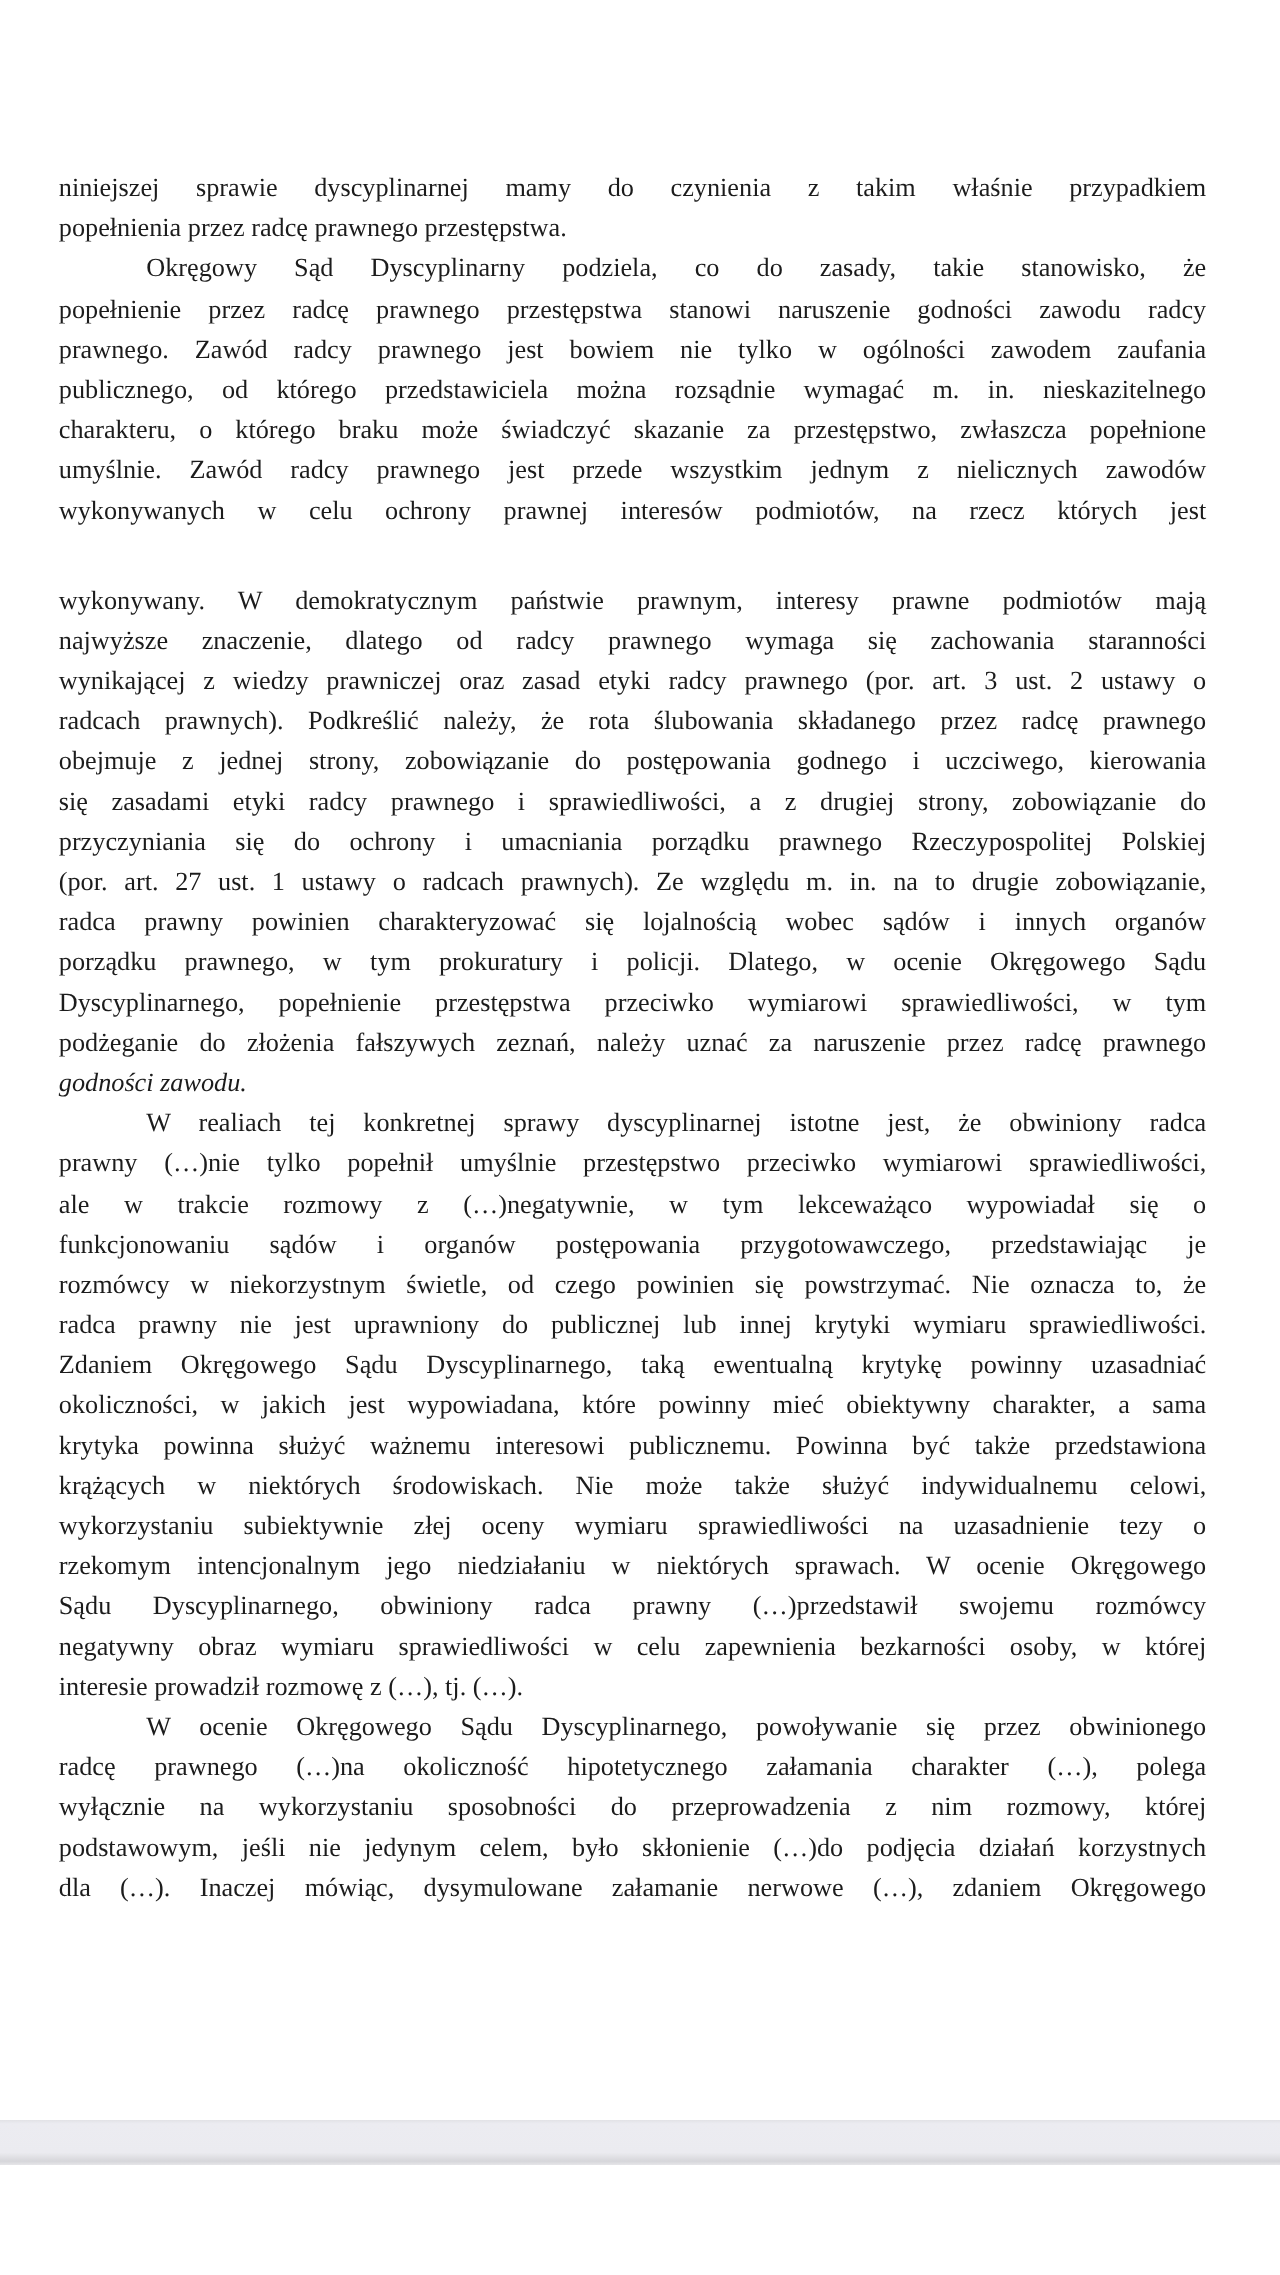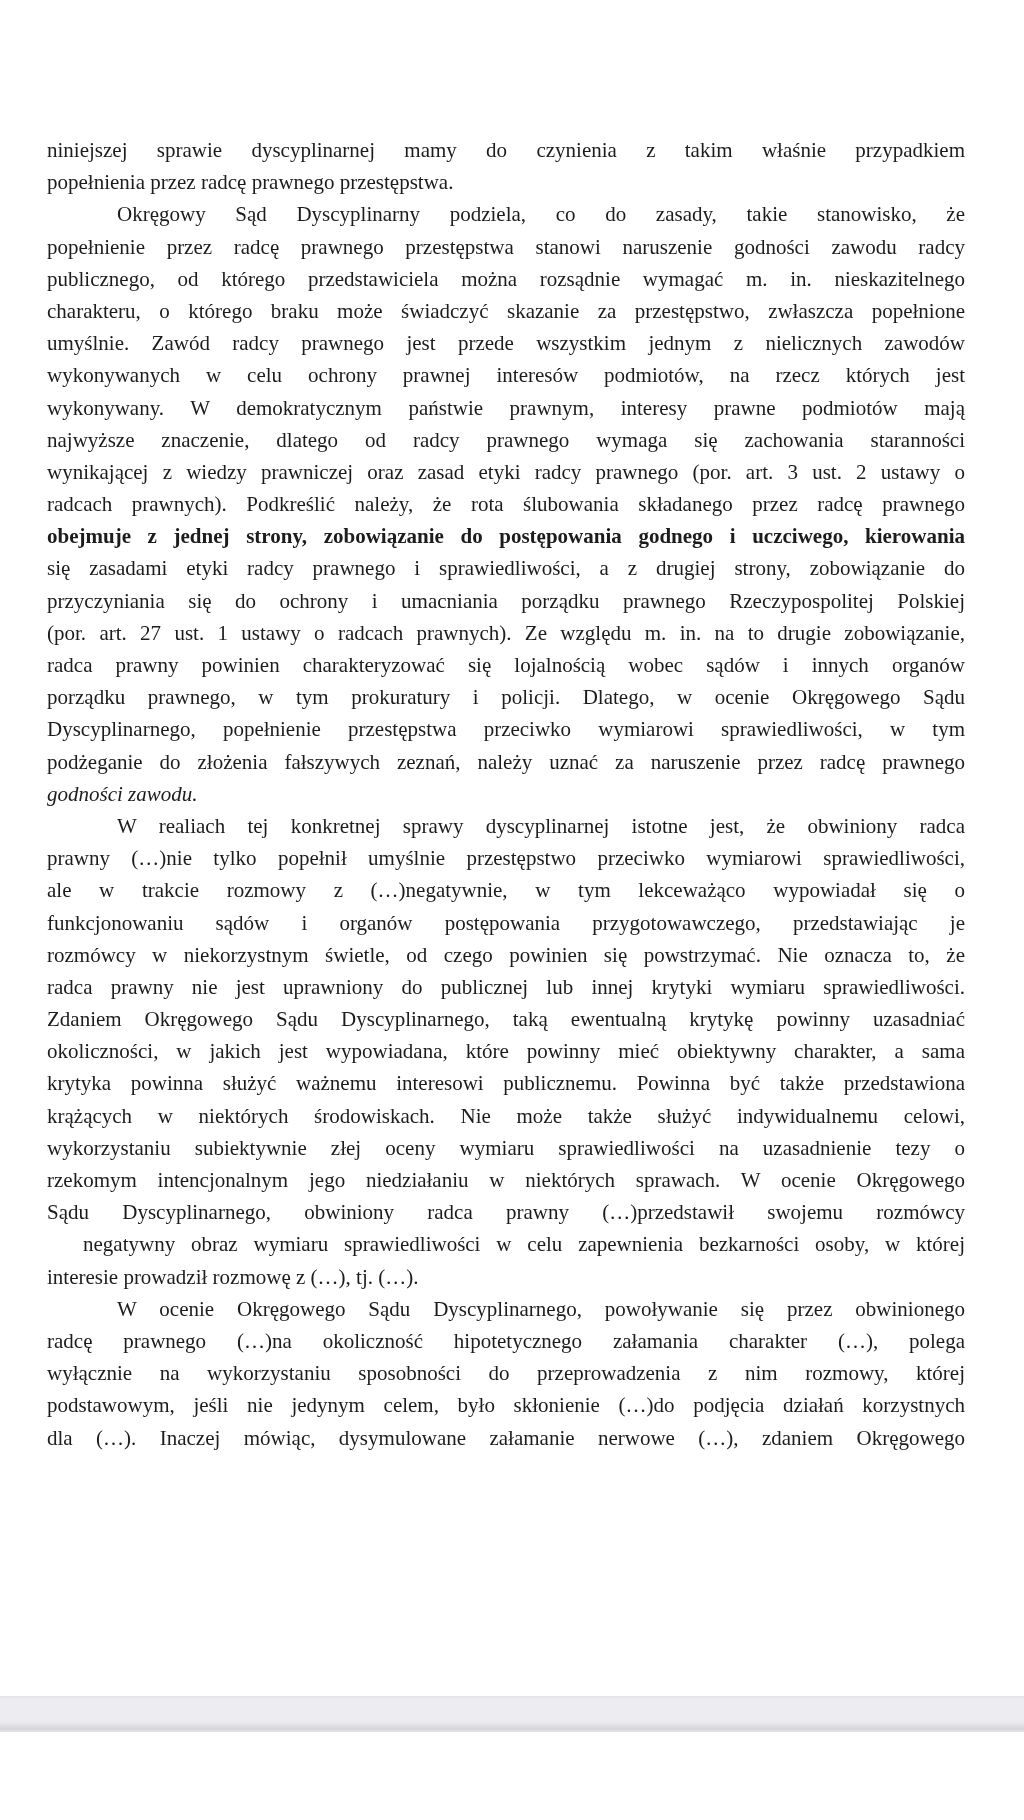--- a/index.html
+++ b/index.html
@@ -29,29 +29,30 @@
 
 <div class="page">
   <div class="text-block" id="text-block">
       <div>
         <span class="line" style="white-space: normal;">niniejszej sprawie dyscyplinarnej mamy do czynienia z takim właśnie przypadkiem</span>
         <span class="line last" style="white-space: normal;">popełnienia przez radcę prawnego przestępstwa.</span>
       </div>
       <div>
         <span class="line indent" style="white-space: normal;">Okręgowy Sąd Dyscyplinarny podziela, co do zasady, takie stanowisko, że</span>
         <span class="line" style="white-space: normal;">popełnienie przez radcę prawnego przestępstwa stanowi naruszenie godności zawodu radcy</span>
+        <span class="line" style="white-space: normal;">prawnego. Zawód radcy prawnego jest bowiem nie tylko w ogólności zawodem zaufania</span>
         <span class="line" style="white-space: normal;">publicznego, od którego przedstawiciela można rozsądnie wymagać m. in. nieskazitelnego</span>
         <span class="line" style="white-space: normal;">charakteru, o którego braku może świadczyć skazanie za przestępstwo, zwłaszcza popełnione</span>
         <span class="line" style="white-space: normal;">umyślnie. Zawód radcy prawnego jest przede wszystkim jednym z nielicznych zawodów</span>
         <span class="line" style="white-space: normal;">wykonywanych w celu ochrony prawnej interesów podmiotów, na rzecz których jest</span>
-        <span class="line" style="white-space: normal;">wykonywany. W demokratycznym państwie prawnym, interesy prawne podmiotów mają</span>
+        <span class="line" style="white-space: normal; margin-top: 40px;">wykonywany. W demokratycznym państwie prawnym, interesy prawne podmiotów mają</span>
         <span class="line" style="white-space: normal;">najwyższe znaczenie, dlatego od radcy prawnego wymaga się zachowania staranności</span>
         <span class="line" style="white-space: normal;">wynikającej z wiedzy prawniczej oraz zasad etyki radcy prawnego (por. art. 3 ust. 2 ustawy o</span>
         <span class="line" style="white-space: normal;">radcach prawnych). Podkreślić należy, że rota ślubowania składanego przez radcę prawnego</span>
-        <span class="line" style="white-space: normal; font-weight: bold;">obejmuje z jednej strony, zobowiązanie do postępowania godnego i uczciwego, kierowania</span>
+        <span class="line" style="white-space: normal;">obejmuje z jednej strony, zobowiązanie do postępowania godnego i uczciwego, kierowania</span>
         <span class="line" style="white-space: normal;">się zasadami etyki radcy prawnego i sprawiedliwości, a z drugiej strony, zobowiązanie do</span>
         <span class="line" style="white-space: normal;">przyczyniania się do ochrony i umacniania porządku prawnego Rzeczypospolitej Polskiej</span>
         <span class="line" style="white-space: normal;">(por. art. 27 ust. 1 ustawy o radcach prawnych). Ze względu m. in. na to drugie zobowiązanie,</span>
         <span class="line" style="white-space: normal;">radca prawny powinien charakteryzować się lojalnością wobec sądów i innych organów</span>
         <span class="line" style="white-space: normal;">porządku prawnego, w tym prokuratury i policji. Dlatego, w ocenie Okręgowego Sądu</span>
         <span class="line" style="white-space: normal;">Dyscyplinarnego, popełnienie przestępstwa przeciwko wymiarowi sprawiedliwości, w tym</span>
         <span class="line" style="white-space: normal;">podżeganie do złożenia fałszywych zeznań, należy uznać za naruszenie przez radcę prawnego</span>
         <span class="line last" style="white-space: normal; font-style: italic;">godności zawodu.</span>
       </div>
       <div>
@@ -61,21 +62,21 @@
         <span class="line" style="white-space: normal;">funkcjonowaniu sądów i organów postępowania przygotowawczego, przedstawiając je</span>
         <span class="line" style="white-space: normal;">rozmówcy w niekorzystnym świetle, od czego powinien się powstrzymać.  Nie oznacza to, że</span>
         <span class="line" style="white-space: normal;">radca prawny nie jest uprawniony do publicznej lub innej krytyki wymiaru sprawiedliwości.</span>
         <span class="line" style="white-space: normal;">Zdaniem Okręgowego Sądu Dyscyplinarnego, taką ewentualną krytykę powinny uzasadniać</span>
         <span class="line" style="white-space: normal;">okoliczności, w jakich jest wypowiadana, które powinny mieć obiektywny charakter, a sama</span>
         <span class="line" style="white-space: normal;">krytyka powinna służyć ważnemu interesowi publicznemu. Powinna być także przedstawiona</span>
         <span class="line" style="white-space: normal;">krążących w niektórych środowiskach. Nie może także służyć indywidualnemu celowi,</span>
         <span class="line" style="white-space: normal;">wykorzystaniu subiektywnie złej oceny wymiaru sprawiedliwości na uzasadnienie tezy o</span>
         <span class="line" style="white-space: normal;">rzekomym intencjonalnym jego niedziałaniu w niektórych sprawach. W ocenie Okręgowego</span>
         <span class="line" style="white-space: normal;">Sądu Dyscyplinarnego, obwiniony radca prawny (…)przedstawił swojemu rozmówcy</span>
-        <span class="line" style="white-space: normal; margin-left: 36px;">negatywny obraz wymiaru sprawiedliwości w celu zapewnienia bezkarności osoby, w której</span>
+        <span class="line" style="white-space: normal;">negatywny obraz wymiaru sprawiedliwości w celu zapewnienia bezkarności osoby, w której</span>
         <span class="line last" style="white-space: normal;">interesie prowadził rozmowę z (…), tj. (…).</span>
       </div>
       <div>
         <span class="line indent" style="white-space: normal;">W ocenie Okręgowego Sądu Dyscyplinarnego, powoływanie się przez obwinionego</span>
         <span class="line" style="white-space: normal;">radcę prawnego (…)na okoliczność hipotetycznego załamania charakter (…), polega</span>
         <span class="line" style="white-space: normal;">wyłącznie na wykorzystaniu sposobności do przeprowadzenia z nim rozmowy, której</span>
         <span class="line" style="white-space: normal;">podstawowym, jeśli nie jedynym celem, było skłonienie (…)do podjęcia działań korzystnych</span>
         <span class="line" style="white-space: normal;">dla (…). Inaczej mówiąc, dysymulowane załamanie nerwowe (…), zdaniem Okręgowego</span>
       </div>
     </div>

